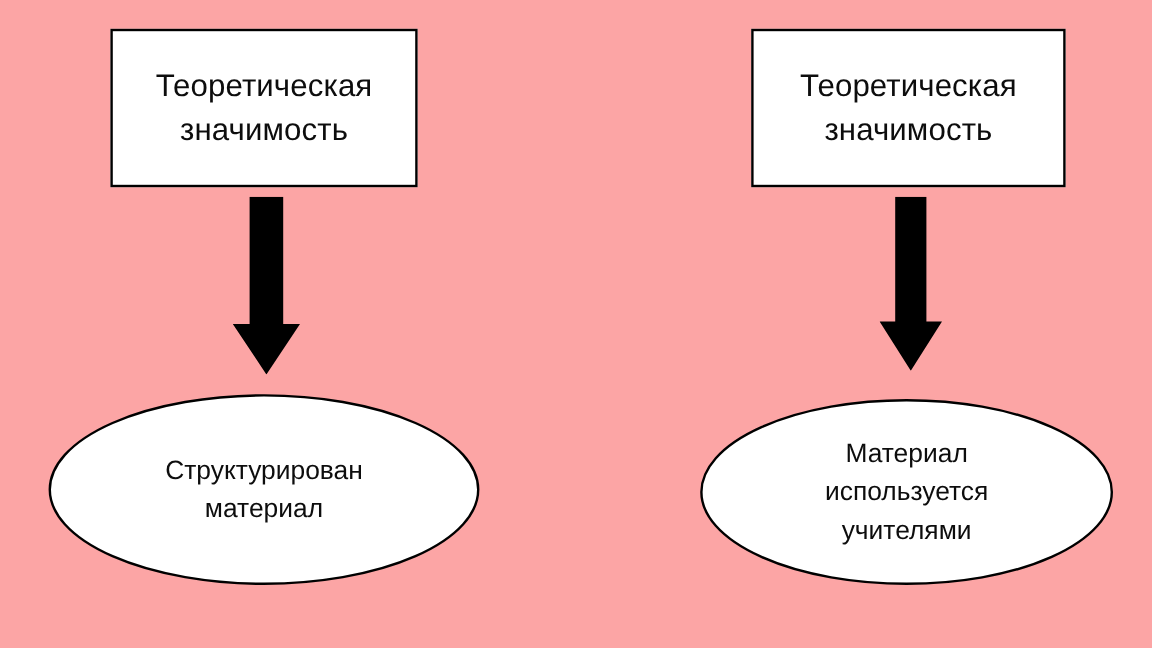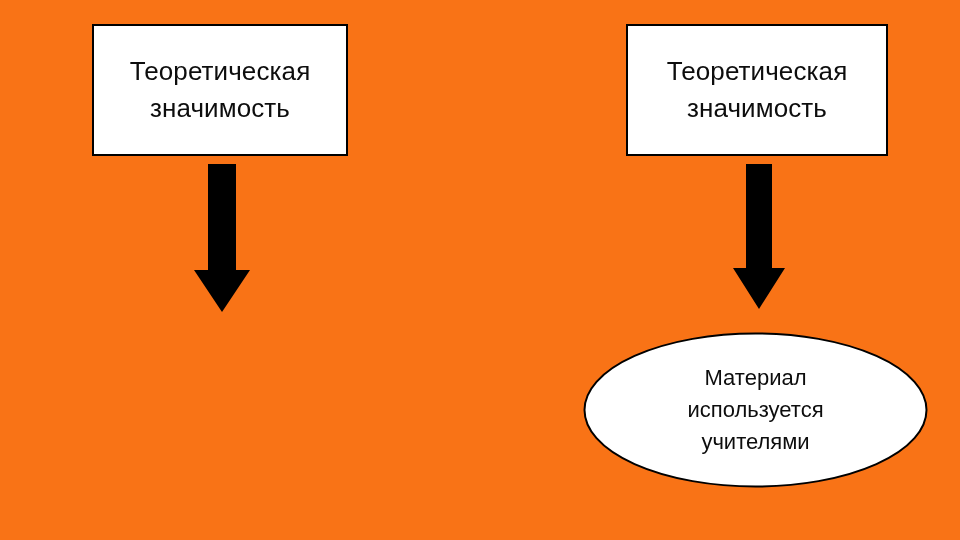--- a/index.html
+++ b/index.html
@@ -11,21 +11,21 @@
     width: 960px;
     height: 540px;
     overflow: hidden;
     font-family: "Liberation Sans", sans-serif;
     color: #000000;
   }
   #canvas {
     position: relative;
     width: 960px;
     height: 540px;
-    background: #f97316;
+    background: #fca5a5;
   }
 
   
   .rect-node {
     position: absolute;
     box-sizing: border-box;
     background: #ffffff;
     border: 2px solid #000000;
     display: flex;
     align-items: center;
@@ -129,20 +129,27 @@
       <polygon points="14,0 42,0 42,106 56,106 28,148 0,106 14,106" fill="#000000"></polygon>
     </svg>
   </div>
 
   <div class="arrow" id="arrow-right">
     <svg width="52" height="145" viewBox="0 0 52 145">
       <polygon points="13,0 39,0 39,104 52,104 26,145 0,104 13,104" fill="#000000"></polygon>
     </svg>
   </div>
 
+  <div class="ellipse-node" id="ellipse-structured">
+    <svg width="360" height="160" viewBox="0 0 360 160">
+      <ellipse cx="180" cy="80" rx="178.5" ry="78.5" fill="#ffffff" stroke="#000000" stroke-width="2"></ellipse>
+    </svg>
+    <span class="node-text">Структурирован
+материал</span>
+  </div>
 
   <div class="ellipse-node" id="ellipse-used">
     <svg width="345" height="156" viewBox="0 0 345 156">
       <ellipse cx="172.5" cy="78" rx="171" ry="76.5" fill="#ffffff" stroke="#000000" stroke-width="2"></ellipse>
     </svg>
     <span class="node-text">Материал
 используется
 учителями</span>
   </div>
 

